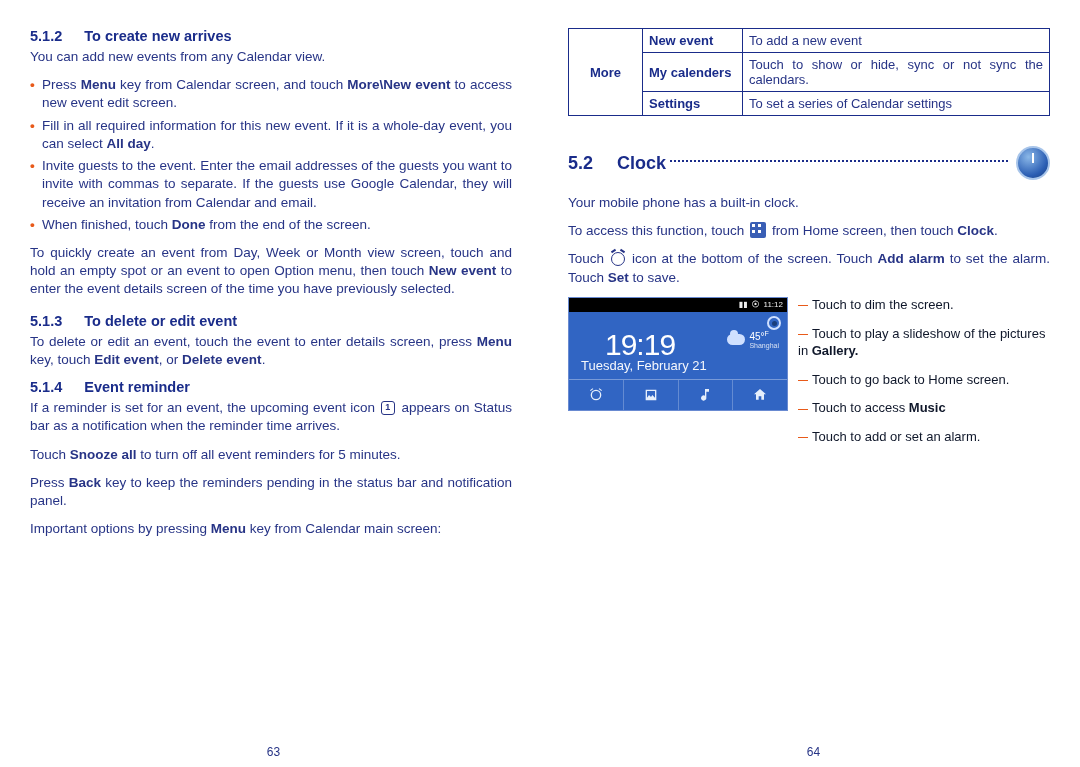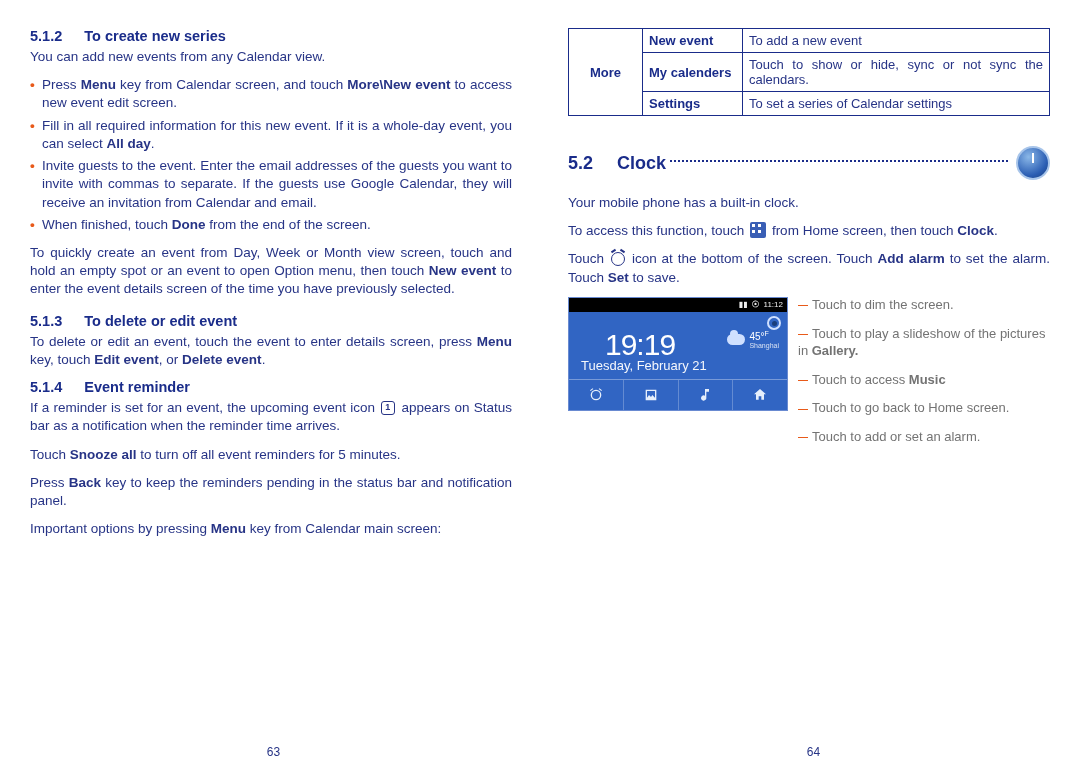--- a/index.html
+++ b/index.html
@@ -195,33 +195,33 @@
   .cs-bottom > div {
     flex:1; height:30px; display:flex;align-items:center;justify-content:center;
     border-right:1px solid rgba(255,255,255,.25);
   }
   .cs-bottom > div:last-child{border-right:none;}
   .cs-bottom svg{width:16px;height:16px;fill:#e6effc;}
 
   
   .annot-wrap { display:flex; gap:10px; align-items:flex-start; }
   .annot-list { flex:1; font-size:13px; }
-  .annot-list div { color:#737373; margin-bottom:12px; line-height:1.3; }
+  .annot-list div { color:#0f172a; margin-bottom:12px; line-height:1.3; }
   .annot-list .leadline{
     display:inline-block; width:10px; border-top:1px solid #e85a1a;
     vertical-align:middle; margin-right:4px;
   }
 </style>
 </head>
 <body>
 
 <div class="col col-left">
   <div class="heading">
     <span class="num">5.1.2</span>
-    <span>To create new series</span>
+    <span>To create new arrives</span>
   </div>
   <p>You can add new events from any Calendar view.</p>
   <ul>
     <li>
       <span>Press </span><span class="bold">Menu</span><span> key from Calendar screen, and touch </span><span class="bold">More\New event</span><span> to access new event edit screen.</span>
     </li>
     <li>
       <span>Fill in all required information for this new event. If it is a whole-day event, you can select </span><span class="bold">All day</span><span>.</span>
     </li>
     <li>Invite guests to the event. Enter the email addresses of the guests you want to invite with commas to separate. If the guests use Google Calendar, they will receive an invitation from Calendar and email.</li>
@@ -345,20 +345,20 @@
             <svg viewBox="0 0 24 24">
               <path d="M12 3l9 8h-3v8h-4v-5h-4v5H6v-8H3z"></path>
             </svg>
           </div>
       </div>
     </div>
 
     <div class="annot-list">
       <div><span class="leadline"></span><span>Touch to dim the screen.</span></div>
       <div><span class="leadline"></span><span>Touch to play a slideshow of the pictures in </span><span class="bold">Gallery.</span></div>
+      <div><span class="leadline"></span><span>Touch to go back to Home screen.</span></div>
       <div><span class="leadline"></span><span>Touch to access </span><span class="bold">Music</span></div>
-      <div><span class="leadline"></span><span>Touch to go back to Home screen.</span></div>
       <div><span class="leadline"></span><span>Touch to add or set an alarm.</span></div>
     </div>
   </div>
 
   <div class="page-num">64</div>
 </div>
 
 </body></html>

